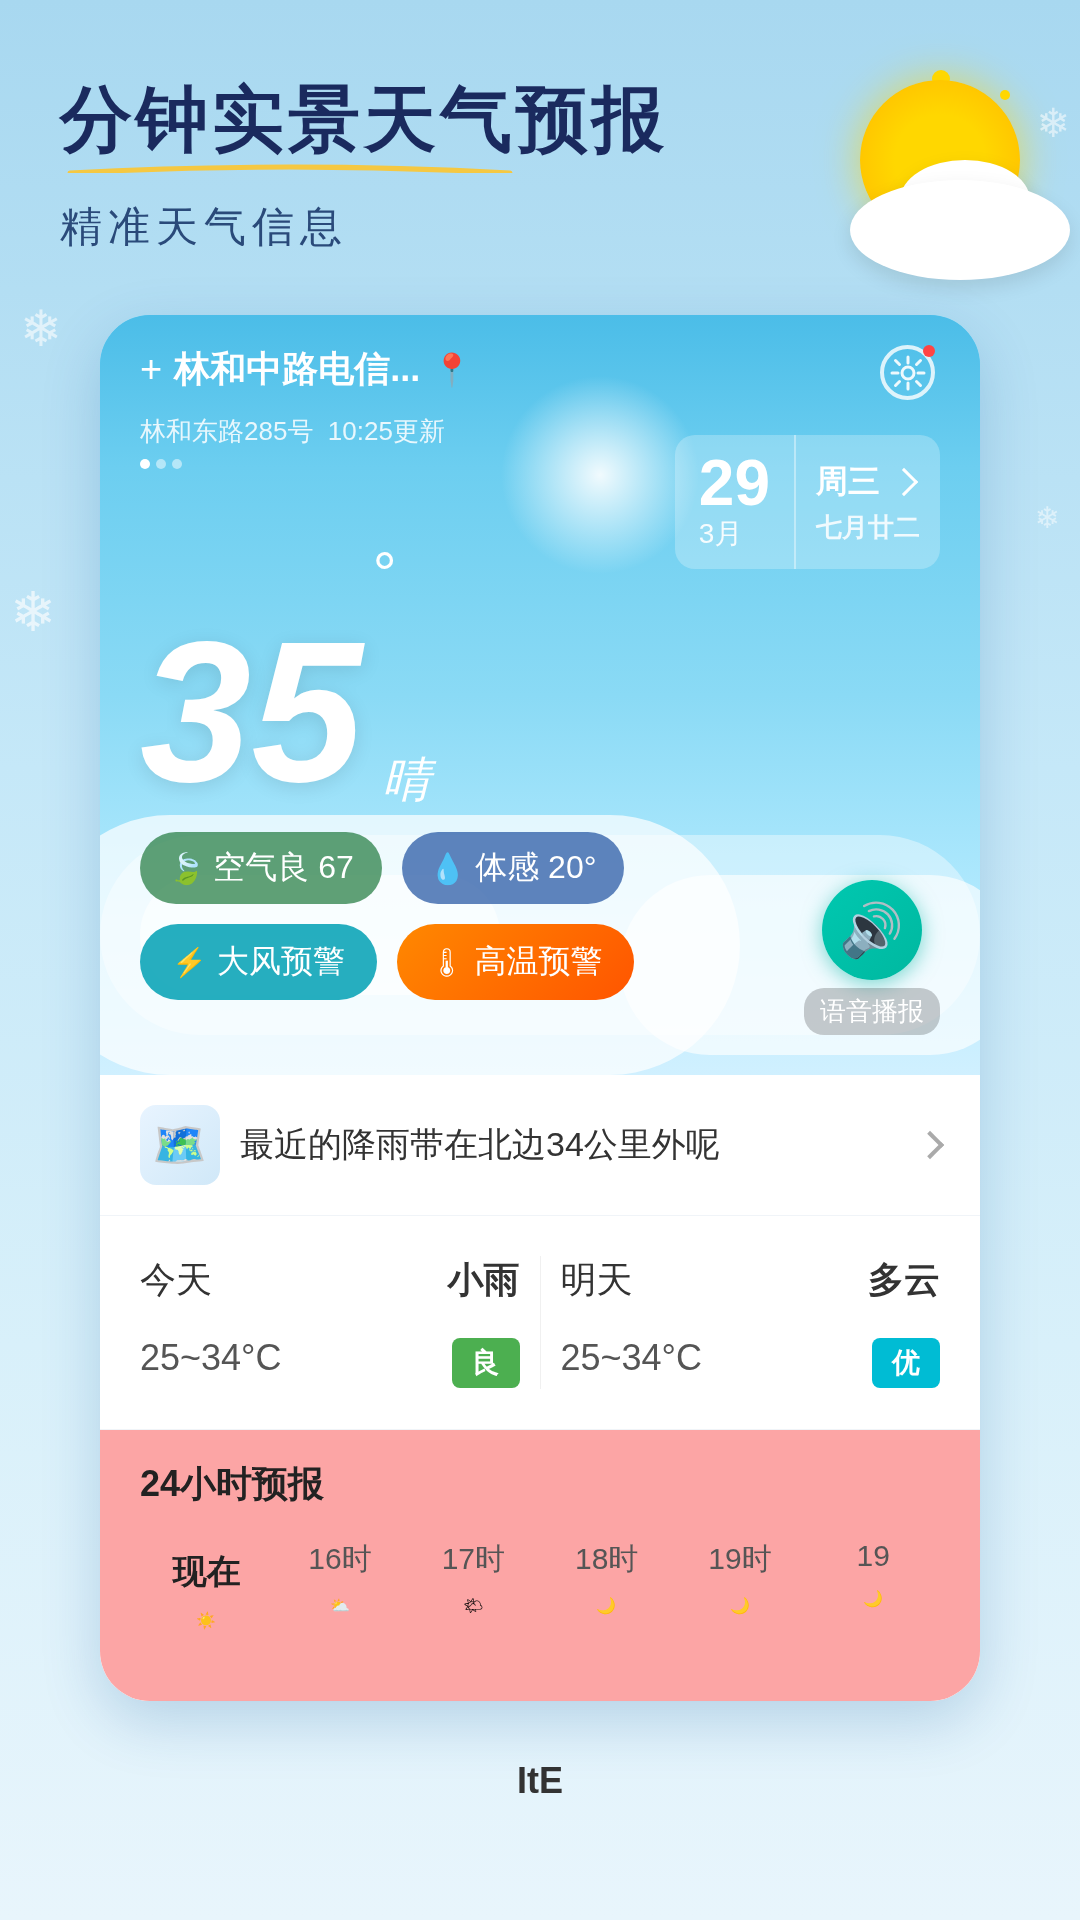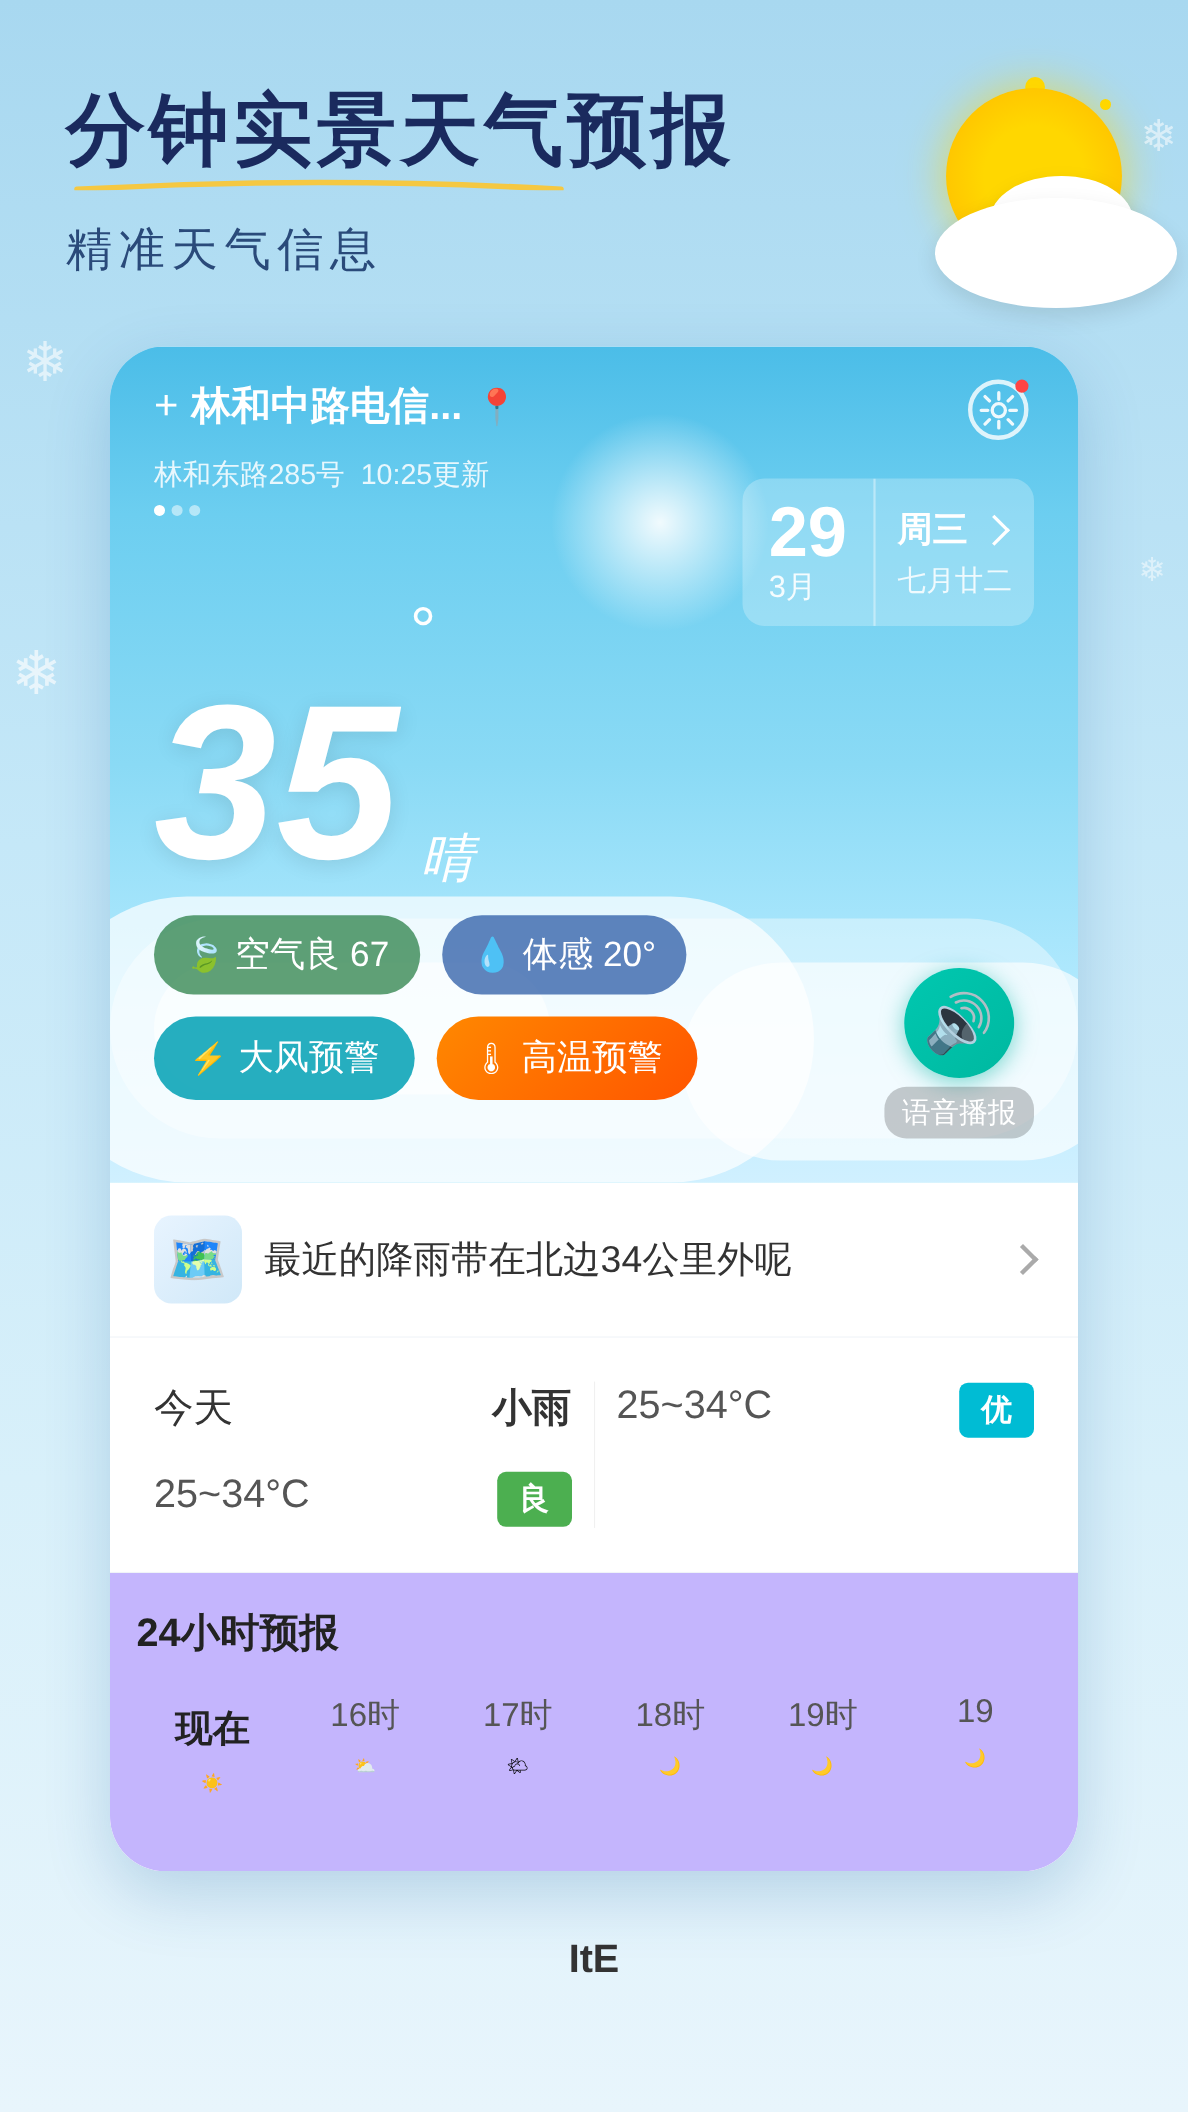--- a/index.html
+++ b/index.html
@@ -268,20 +268,21 @@
       font-weight: 600;
       display: flex;
       align-items: center;
       gap: 8px;
     }
 
     .date-lunar {
       font-size: 26px;
       color: rgba(255,255,255,0.85);
       margin-top: 6px;
+      font-weight: bold;
     }
 
     .chevron-right {
       width: 20px;
       height: 20px;
       border-right: 3px solid white;
       border-top: 3px solid white;
       transform: rotate(45deg);
       margin-left: 6px;
     }
@@ -456,22 +457,22 @@
 
     .forecast-divider {
       width: 1px;
       background: #f0f0f0;
       margin: 0 20px;
       align-self: stretch;
     }
 
     
     .hours-section {
-      background: #c4b5fd;
-      padding: 30px 24px;
+      background: #fca5a5;
+      padding: 30px 40px;
     }
 
     .hours-title {
       font-size: 36px;
       color: #222;
       font-weight: 600;
       margin-bottom: 30px;
     }
 
     .hours-row {
@@ -698,20 +699,24 @@
         </div>
         <div style="display:flex; justify-content:space-between; align-items:center;">
           <div class="forecast-temp">25~34°C</div>
           <div class="forecast-quality quality-good">良</div>
         </div>
       </div>
 
       <div class="forecast-divider"></div>
 
       <div class="forecast-day">
+        <div style="display:flex; justify-content:space-between; margin-bottom:16px;">
+          <div class="forecast-label">明天</div>
+          <div class="forecast-desc">多云</div>
+        </div>
         <div style="display:flex; justify-content:space-between; align-items:center;">
           <div class="forecast-temp">25~34°C</div>
           <div class="forecast-quality quality-excellent">优</div>
         </div>
       </div>
     </div>
 
     <div class="hours-section">
       <div class="hours-title">24小时预报</div>
       <div class="hours-row">

